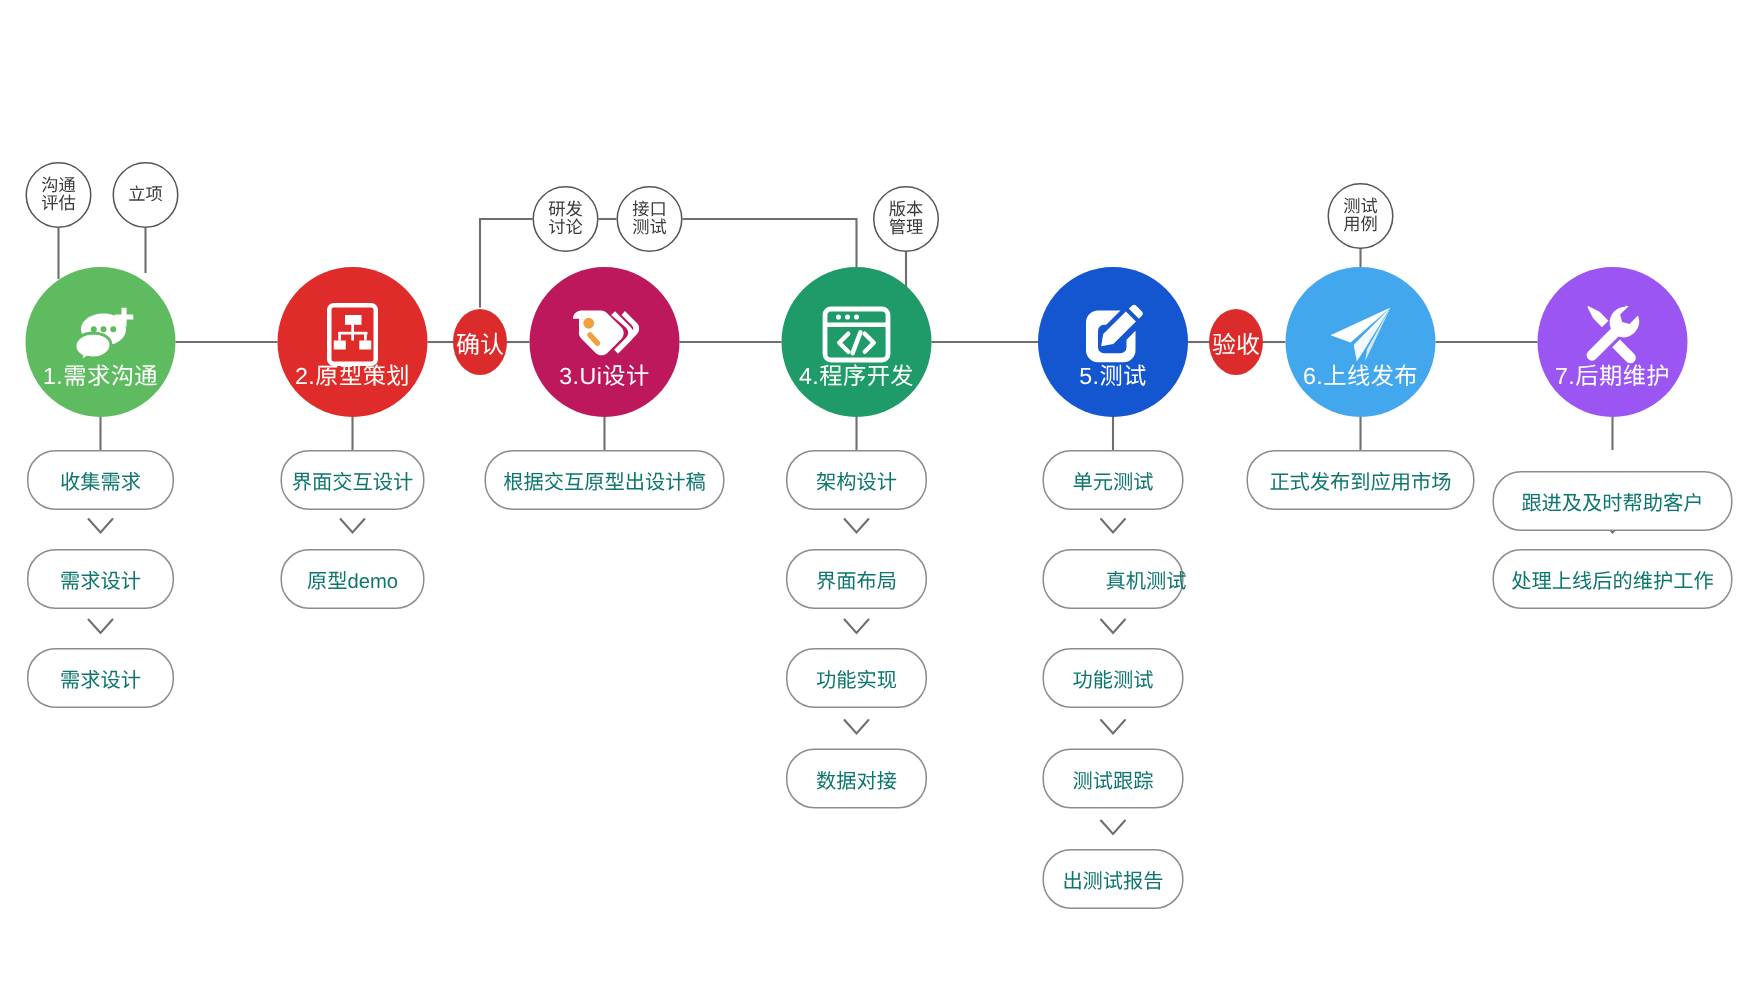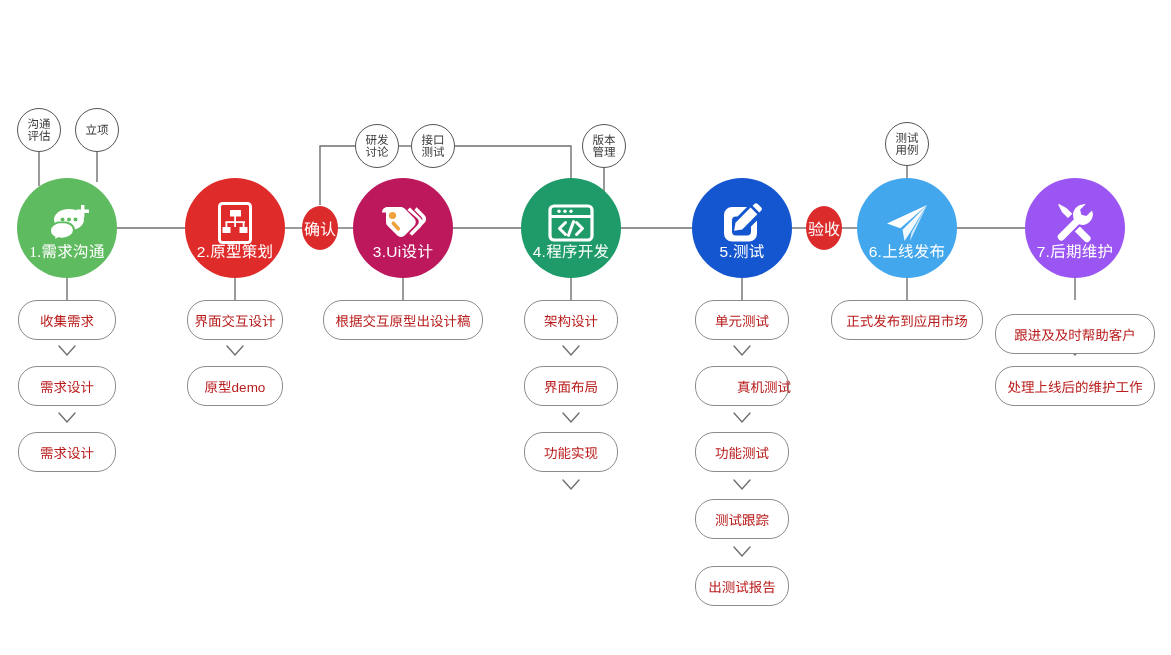--- a/index.html
+++ b/index.html
@@ -80,21 +80,21 @@
   .bubble span{display:block;}
 
   
   .task{
     position:absolute;
     border:1.2px solid #8c8c8c;
     border-radius:19px;
     background:#fff;
     display:flex;align-items:center;justify-content:center;
     font-size:13.5px;
-    color:#b91c1c;
+    color:#0f766e;
     white-space:nowrap;
     box-sizing:border-box;
     height:40px;
     z-index:2;
   }
 </style>
 </head>
 <body>
 
 <div id="stage">
@@ -172,21 +172,21 @@
       <span>管理</span>
     </div>
   </div>
   <div class="bubble" style="left:885px;top:122px;">
     <div>
       <span>测试</span>
       <span>用例</span>
     </div>
   </div>
 
-  <div class="step" style="left:17px;top:178px;width:100px;height:100px;background:#5FBB60;font-family:Liberation Serif, serif;">
+  <div class="step" style="left:17px;top:178px;width:100px;height:100px;background:#5FBB60;">
     <div class="ico">
       <svg width="44" height="36" viewBox="0 0 44 36">
         <path fill="#fff" d="M24 4c-8.3 0-15 4.7-15 10.5 0 3.2 2 6 5.2 7.9l-1.6 5.2 5.6-3a20 20 0 0 0 5.8.8c8.3 0 15-4.7 15-10.9C39 8.7 32.3 4 24 4z"></path>
         <circle cx="17.5" cy="14.5" r="2" fill="#5FBB60"></circle>
         <circle cx="24" cy="14.5" r="2" fill="#5FBB60"></circle>
         <circle cx="30.5" cy="14.5" r="2" fill="#5FBB60"></circle>
         <path fill="#fff" stroke="#5FBB60" stroke-width="2" d="M17 17c-6.6 0-12 3.9-12 8.7 0 2.7 1.7 5.1 4.4 6.7L8.2 36l5-2.8c1.2.3 2.5.5 3.8.5 6.6 0 12-3.9 12-8.7S23.6 17 17 17z"></path>
         <path fill="#fff" d="M36 0h3.4v4.6H44V8h-4.6v4.6H36V8h-4.6V4.6H36z"></path>
       </svg>
     </div>
@@ -303,20 +303,23 @@
 
   <div class="task" style="left:524px;top:300px;width:94px;">
       <span>架构设计</span>
     </div>
   <div class="task" style="left:524px;top:432px;width:94px;">
       <span>功能实现</span>
     </div>
   <div class="task" style="left:524px;top:366px;width:94px;">
       <span>界面布局</span>
     </div>
+  <div class="task" style="left:524px;top:499px;width:94px;">
+      <span>数据对接</span>
+    </div>
 
   <div class="task" style="left:695px;top:300px;width:94px;">
       <span>单元测试</span>
     </div>
   <div class="task" style="left:695px;top:366px;width:94px;padding-left:44px;">
       <span>真机测试</span>
     </div>
   <div class="task" style="left:695px;top:432px;width:94px;">
       <span>功能测试</span>
     </div>

